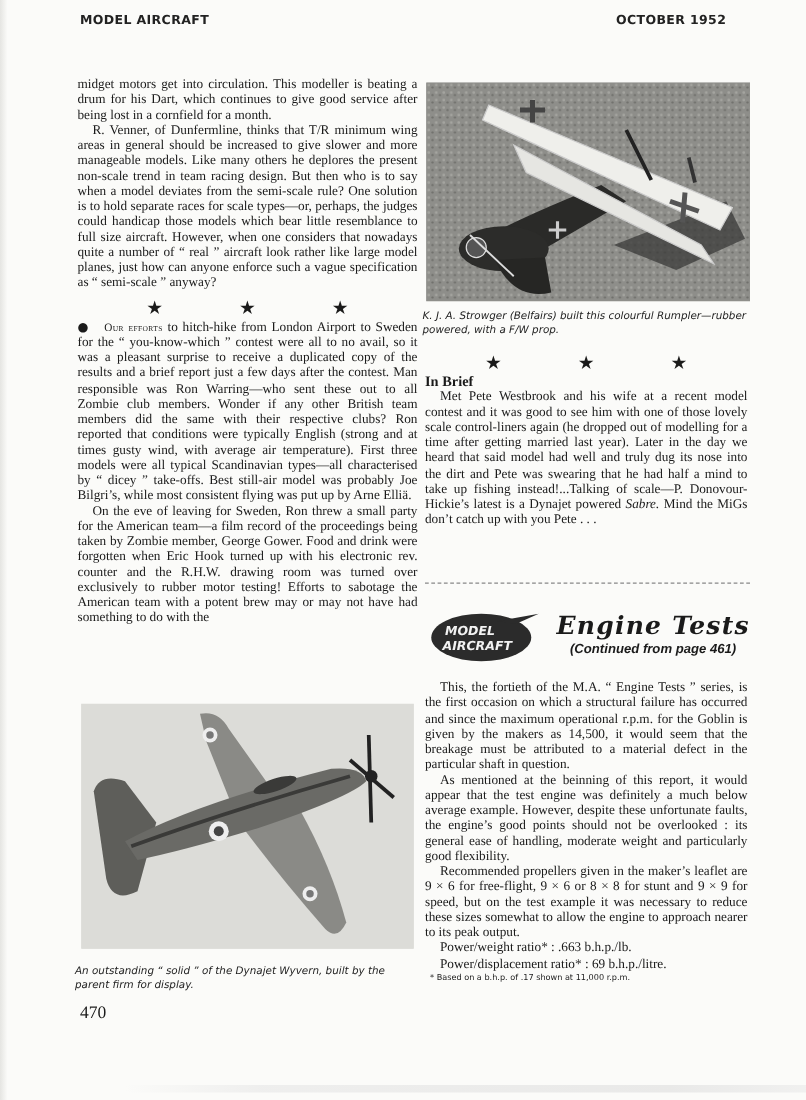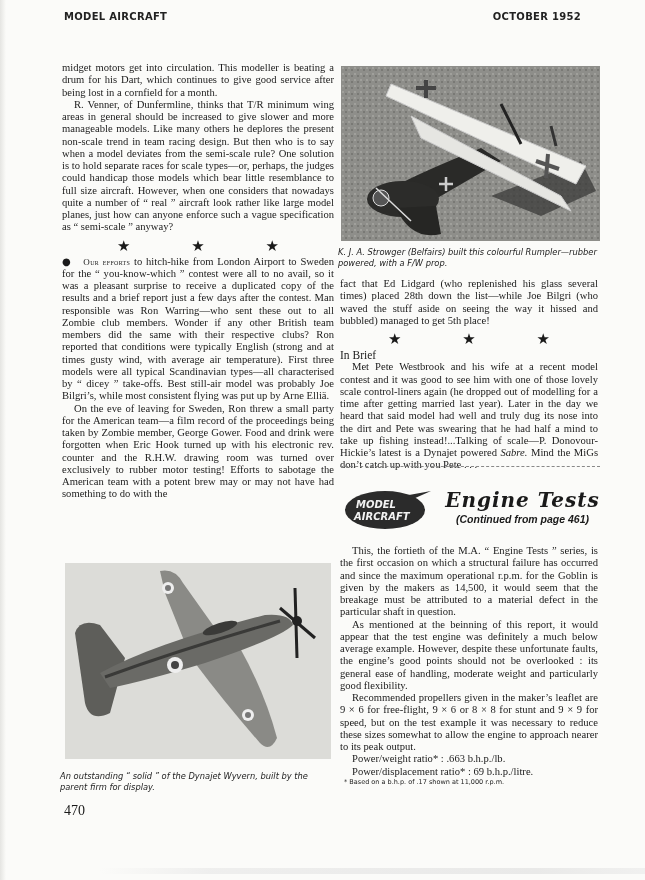--- a/index.html
+++ b/index.html
@@ -21,21 +21,21 @@
   .col-right { left: 340px; top: 278px; width: 258px; }
   .col-right2 { left: 340px; top: 545px; width: 258px; }
   p { margin: 0; text-indent: 12px; }
   p.noindent { text-indent: 0; }
   .stars {
     text-align: center; font-size: 15px; letter-spacing: 28px; margin: 4px 0 2px 28px; line-height: 16px;
     font-family: "DejaVu Sans", sans-serif;
   }
   .bullet { font-family: "DejaVu Sans", sans-serif; font-size: 10px; }
   .sc { font-variant: small-caps; font-size: 9px; letter-spacing: 0.3px; }
-  .subhead { font-weight: normal; font-size: 11.5px; margin-top: 0; }
+  .subhead { font-weight: bold; font-size: 11.5px; margin-top: 0; }
   .photo { position: absolute; background: #777; overflow: hidden; }
   .photo-rumpler { left: 341px; top: 66px; width: 259px; height: 175px; background: #8c8c88; }
   .photo-wyvern { left: 65px; top: 563px; width: 266px; height: 196px; background: #dadad6; }
   .caption {
     position: absolute; font-family: "DejaVu Sans", sans-serif; font-style: italic; font-size: 8.3px;
     line-height: 11px; color: #222;
   }
   .caption-rumpler { left: 338px; top: 247px; width: 264px; }
   .caption-wyvern { left: 60px; top: 771px; width: 276px; }
   .page-num { position: absolute; left: 64px; top: 803px; font-size: 14px; }
@@ -105,21 +105,20 @@
       <path d="M195 95 L218 103 M207 88 L205 112" stroke="#555" stroke-width="4"></path>
       <path d="M98 118 L112 118 M105 111 L105 125" stroke="#ccc" stroke-width="2.5"></path>
 
       <line x1="160" y1="38" x2="180" y2="78" stroke="#222" stroke-width="3"></line>
       <line x1="210" y1="60" x2="215" y2="80" stroke="#333" stroke-width="3"></line>
     </svg>
   </div>
   <div class="caption caption-rumpler">K. J. A. Strowger (Belfairs) built this colourful Rumpler—rubber powered, with a F/W prop.</div>
 
   <div class="col col-right">
-    <p class="noindent">fact that Ed Lidgard (who replenished his glass several times) placed 28th down the list—while Joe Bilgri (who waved the stuff aside on seeing the way it hissed and bubbled) managed to get 5th place!</p>
     <div class="stars">★ ★ ★</div>
     <div class="subhead">In Brief</div>
     <p><span>Met Pete Westbrook and his wife at a recent model contest and it was good to see him with one of those lovely scale control-liners again (he dropped out of modelling for a time after getting married last year).  Later in the day we heard that said model had well and truly dug its nose into the dirt and Pete was swearing that he had half a mind to take up fishing instead!...Talking of scale—P. Donovour-Hickie’s latest is a Dynajet powered </span><i>Sabre.</i><span>  Mind the MiGs don’t catch up with you Pete . . .</span></p>
   </div>
 
   <div class="divider"></div>
 
   <svg class="logo" viewBox="0 0 90 44">
     <ellipse cx="42" cy="23" rx="40" ry="19" fill="#2b2b2b"></ellipse>
     <path d="M55 10 L88 4 L70 12 Z" fill="#2b2b2b"></path>

